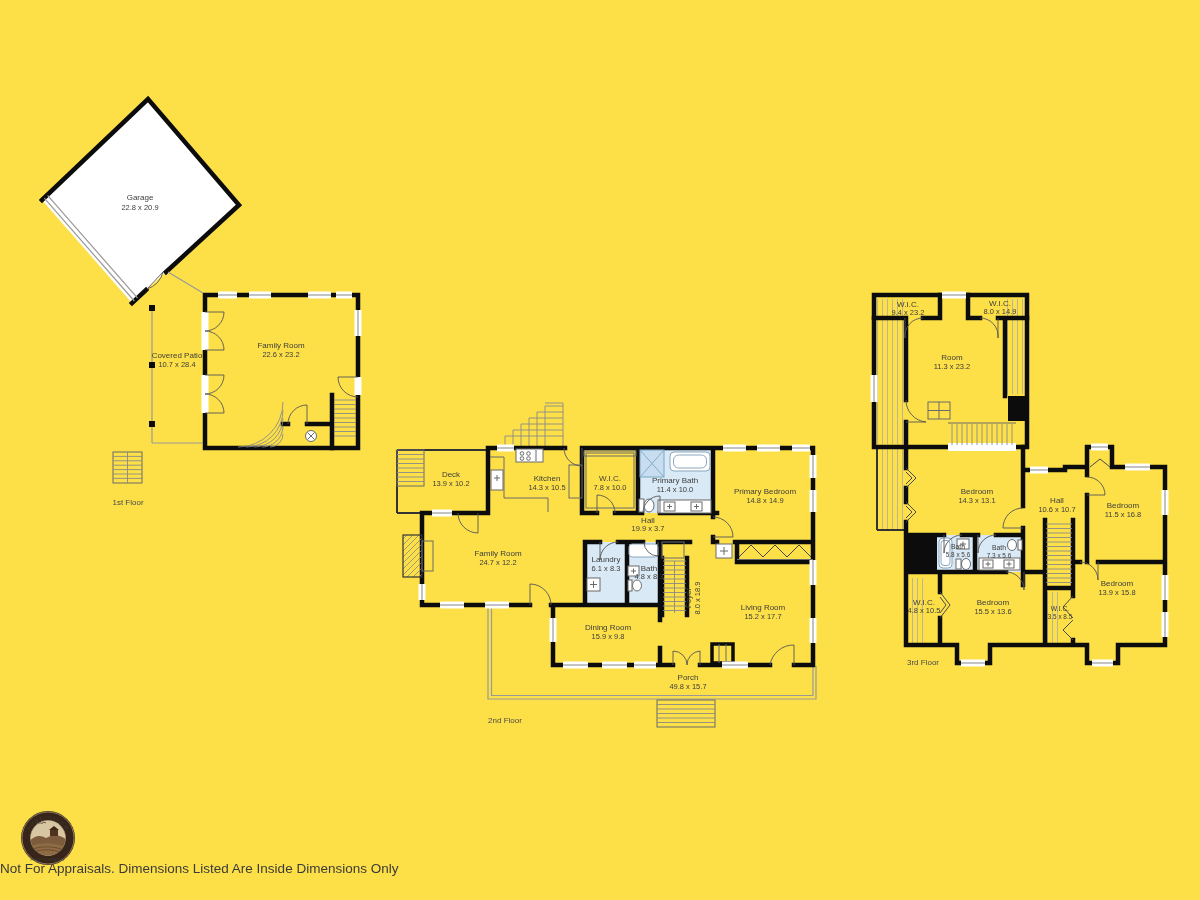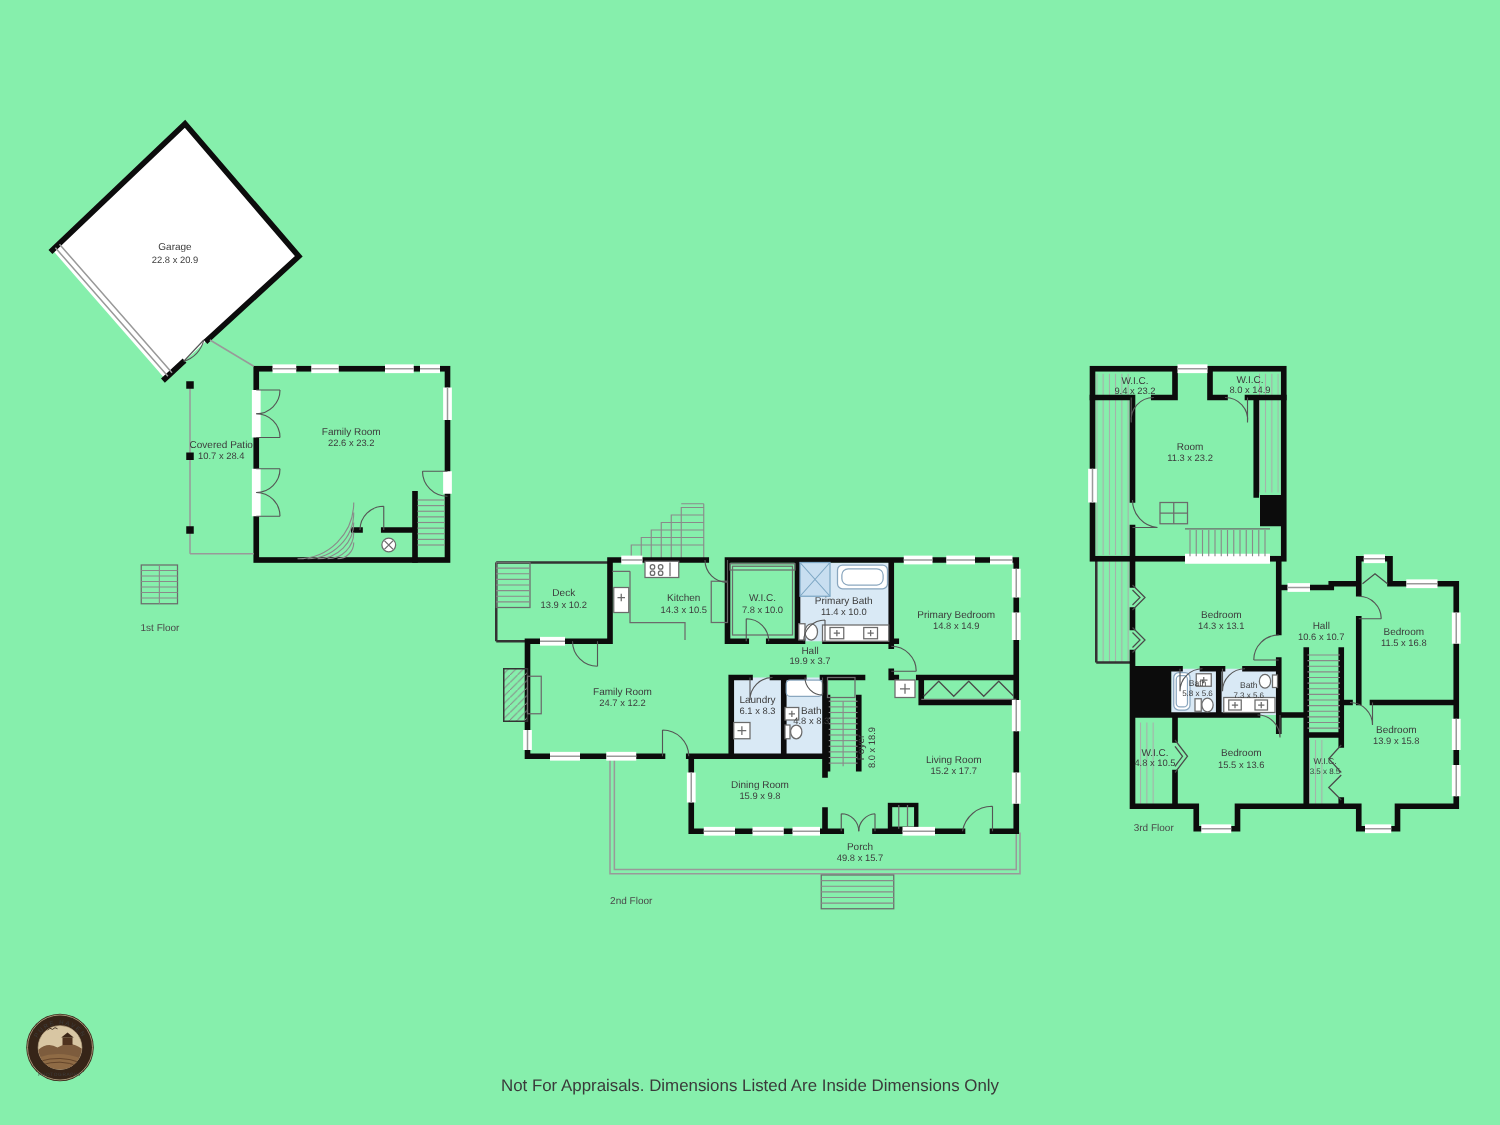--- a/index.html
+++ b/index.html
@@ -1,16 +1,16 @@
 <!DOCTYPE html>
 <html><head>
 <meta charset="utf-8">
 <style>
   html,body{margin:0;padding:0;background:#fff;}
-  .canvas{position:relative;width:1200px;height:900px;background:#86efac;overflow:hidden;
+  .canvas{position:relative;width:1200px;height:900px;background:#fde047;overflow:hidden;
           font-family:"Liberation Sans",sans-serif;}
   svg text{font-family:"Liberation Sans",sans-serif;fill:#3c3c3c;}
   .rname{font-size:8px;text-anchor:middle;}
   .rdims{font-size:7.5px;text-anchor:middle;}
   .sm .rname{font-size:6.8px;}
   .sm .rdims{font-size:6.4px;}
   .flabel{font-size:8px;text-anchor:middle;fill:#4a4a4a;}
   .wall{stroke:#0c0c0c;stroke-width:4.5;fill:none;stroke-linecap:square;}
   .wallmed{stroke:#0c0c0c;stroke-width:3.5;fill:none;}
   .wallthin{stroke:#333;stroke-width:2;fill:none;}
@@ -20,21 +20,21 @@
   .tread{stroke:#8a8a8a;stroke-width:0.9;fill:none;}
   .winrect{fill:#ffffff;}
   .winline{stroke:#9a9a9a;stroke-width:1.2;}
   .blk{fill:#0c0c0c;}
   .bathfill{fill:#d9e9f5;}
   .showerfill{fill:#c8def0;stroke:#7da7c4;stroke-width:1;}
   .showerx{stroke:#7da7c4;stroke-width:0.9;}
   .bfx{stroke:#8aa7bf;stroke-width:1;fill:#fff;}
   .zig{stroke:#4a4a4a;stroke-width:1;fill:none;}
   .thin{stroke:#999;stroke-width:1.2;fill:none;}
-  .disclaimer{position:absolute;left:0;top:861px;width:100%;text-align:center;
+  .disclaimer{position:absolute;left:0;top:861px;width:100%;text-align:left;
               font-size:13.5px;color:#3a3a3a;}
 </style>
 </head>
 <body>
 
 <div class="canvas">
 <svg width="1200" height="900" viewBox="0 0 1200 900">
   <defs>
     <pattern id="vhatch" width="5" height="6" patternUnits="userSpaceOnUse">
       <line x1="2.5" y1="0" x2="2.5" y2="6" stroke="#aaa" stroke-width="0.8"></line>

